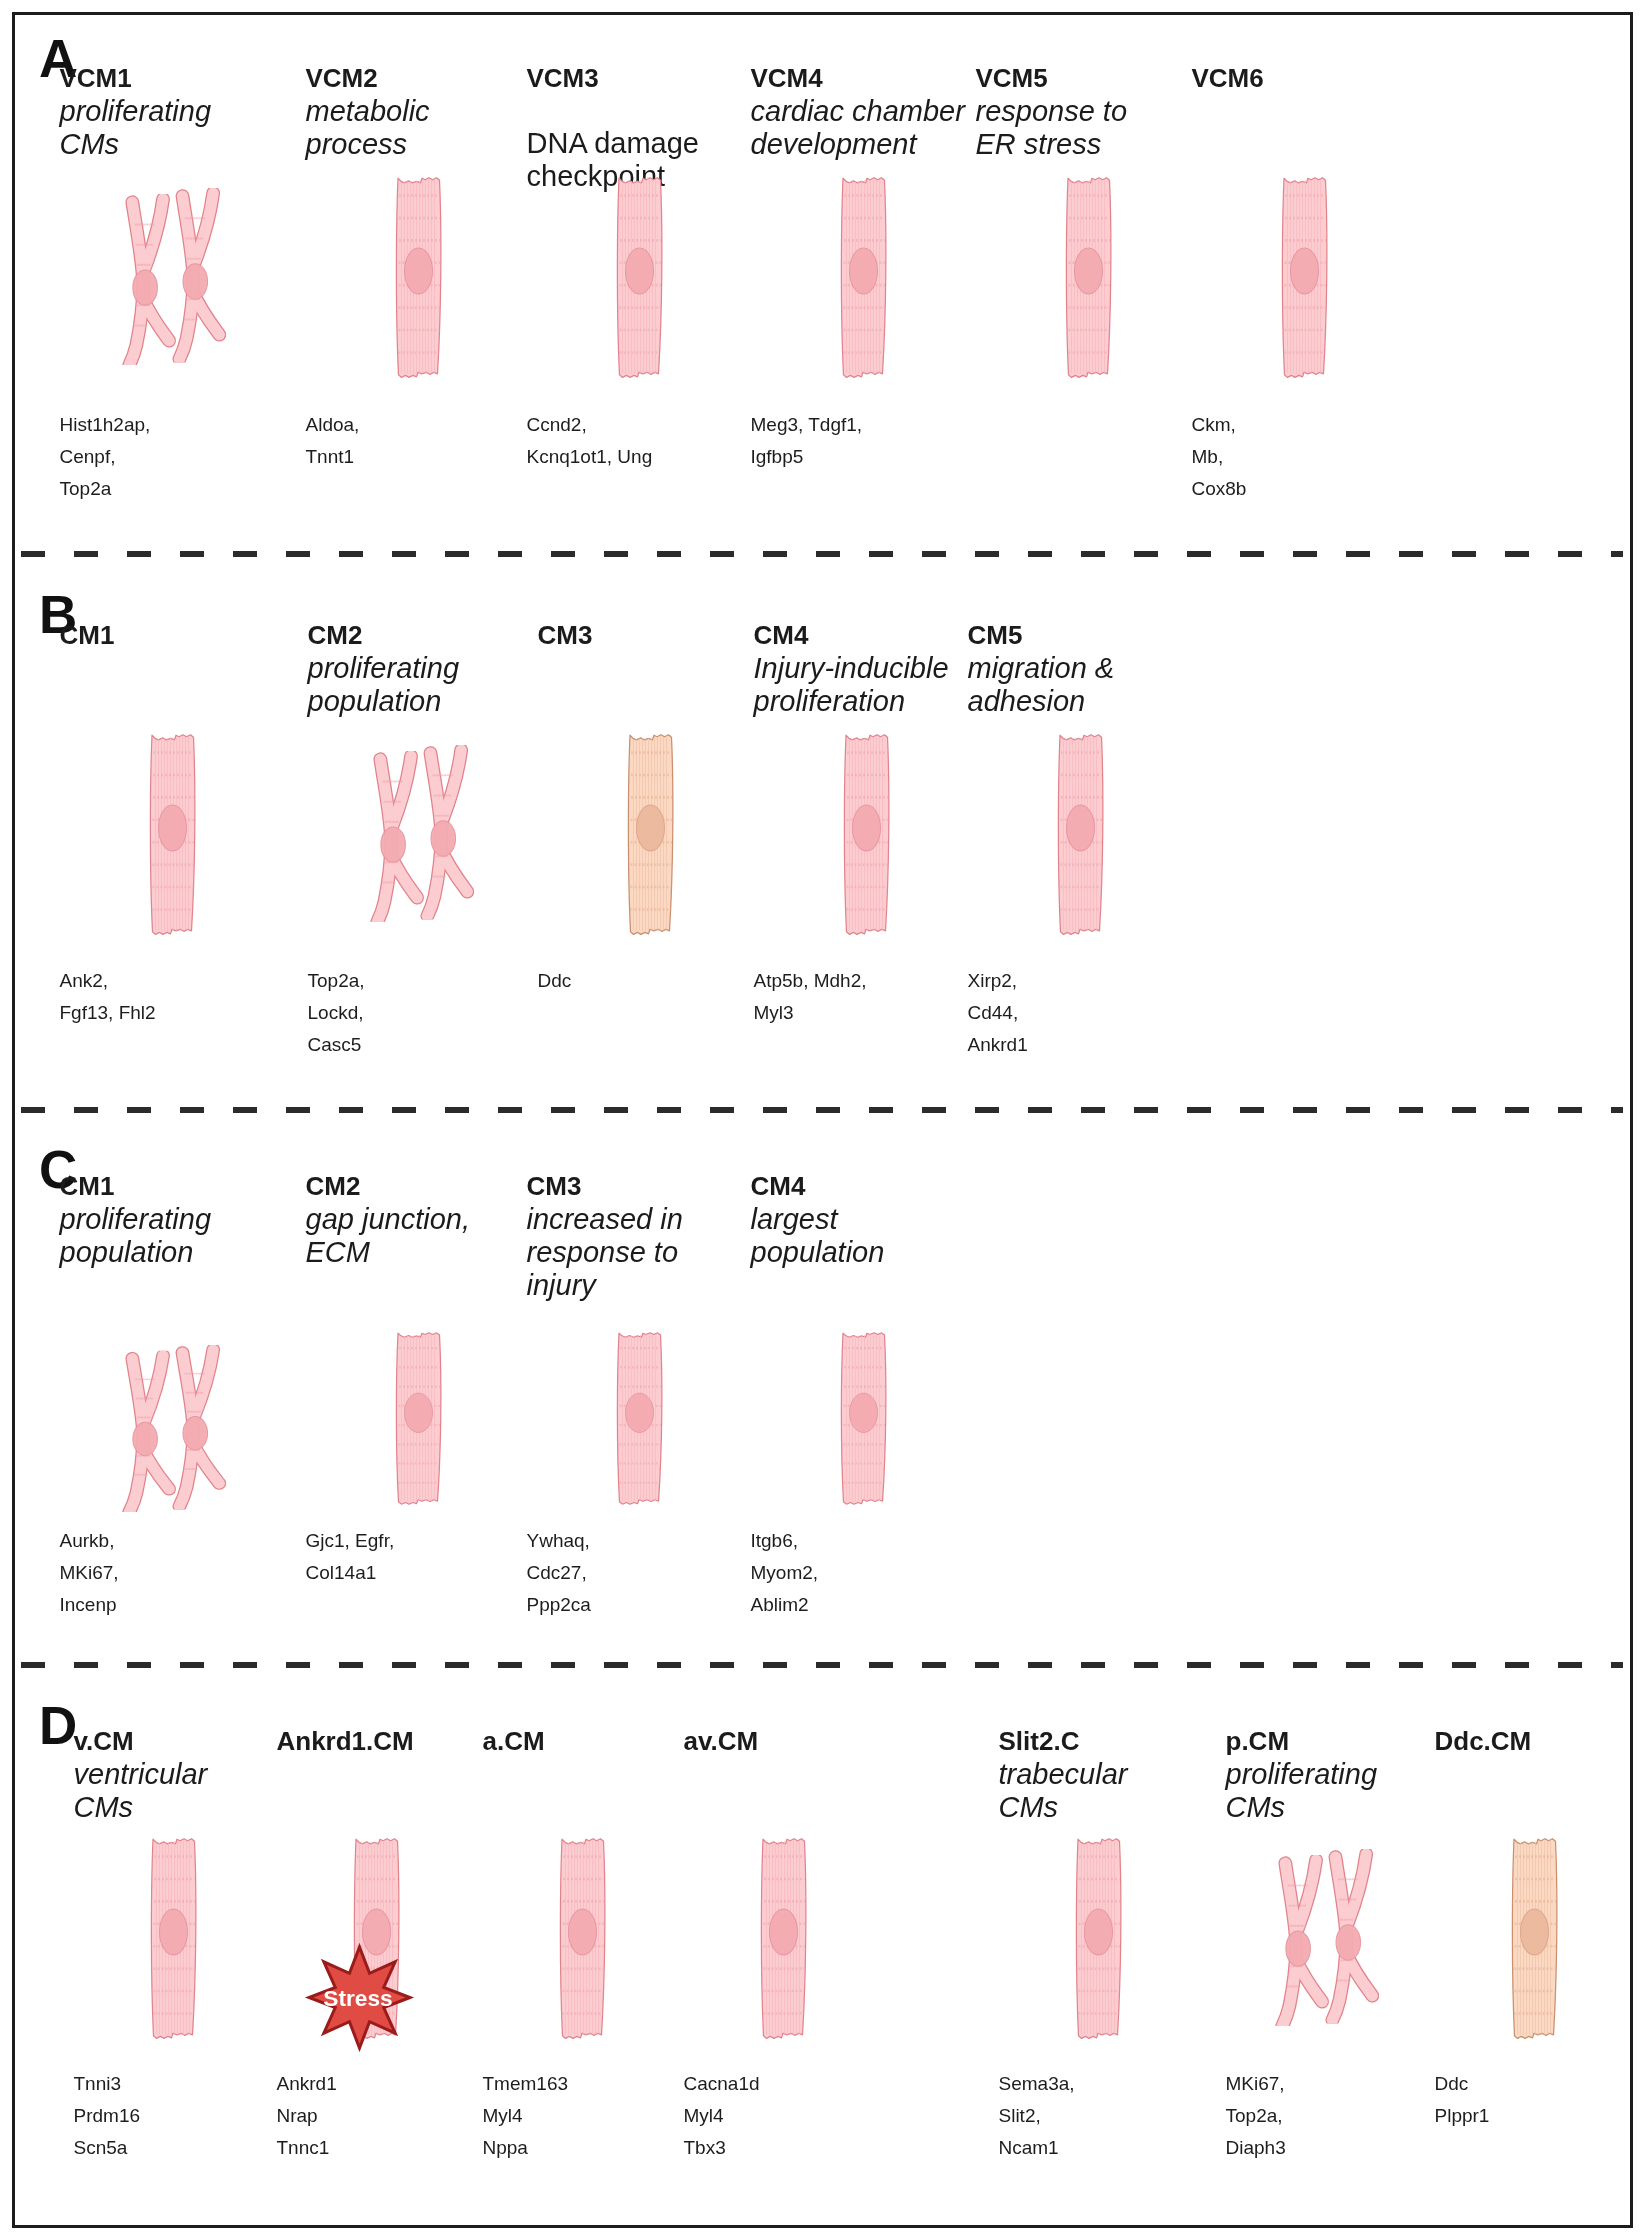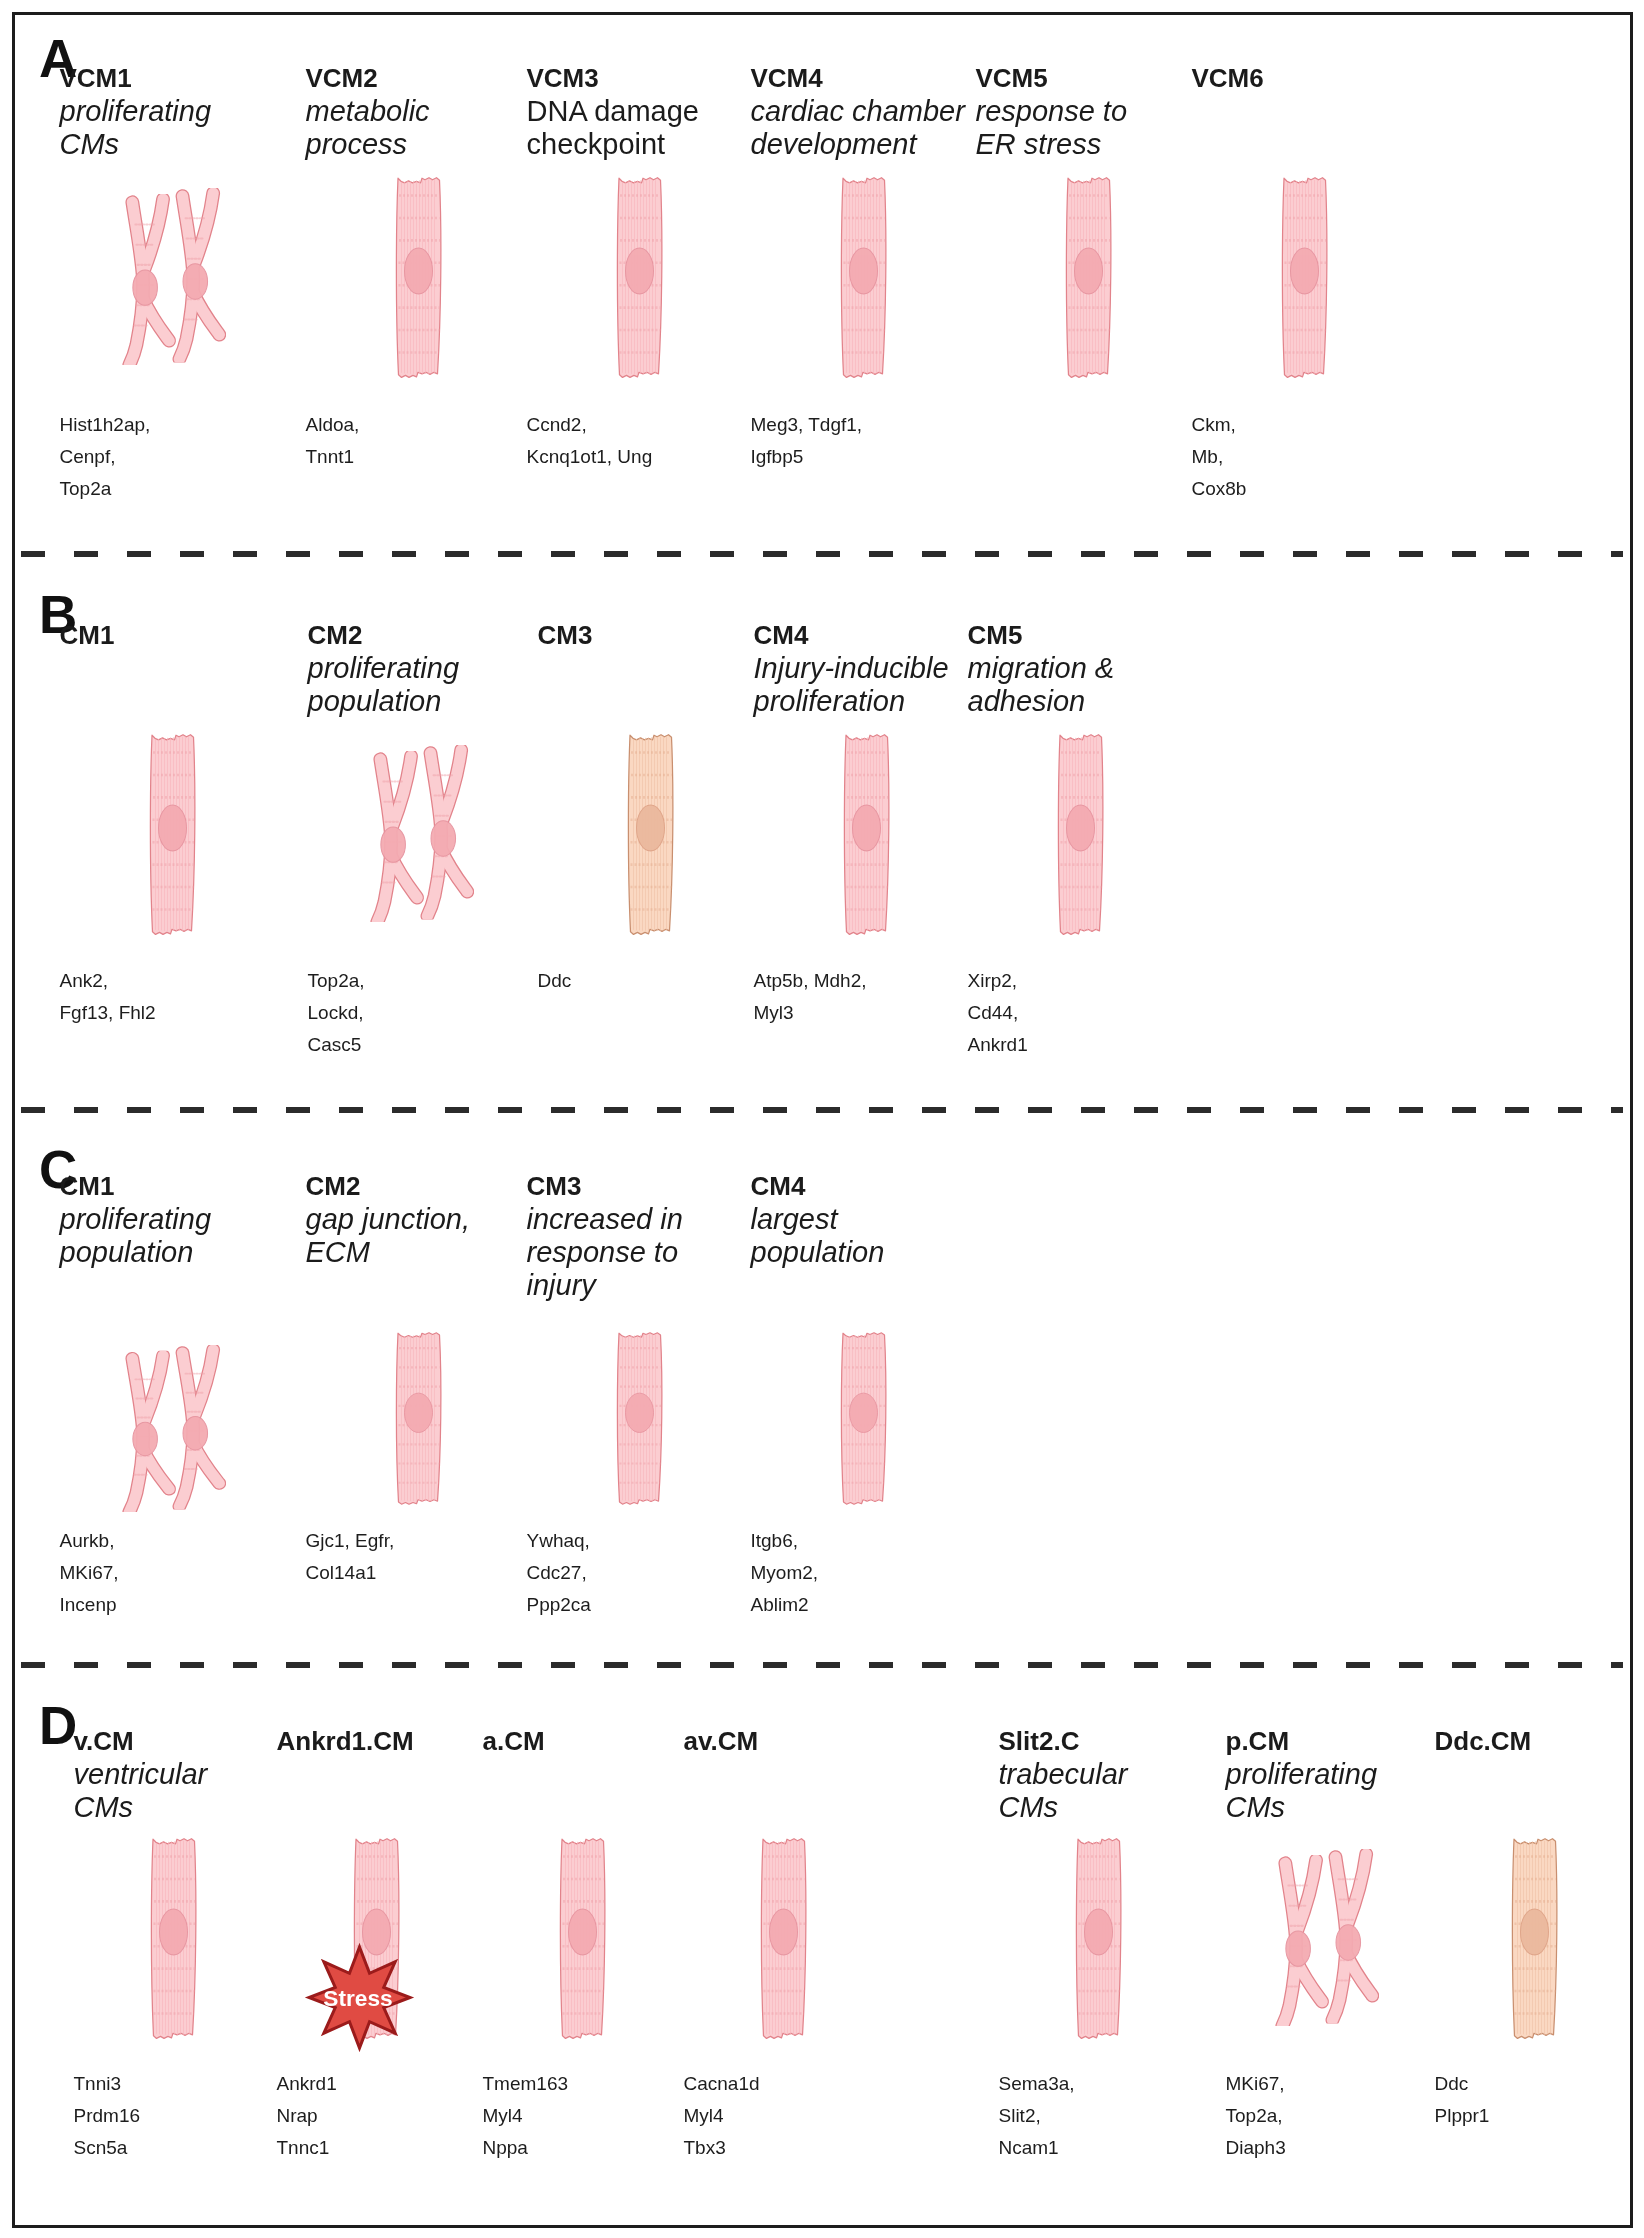--- a/index.html
+++ b/index.html
@@ -8,21 +8,21 @@
   .frame{position:absolute;left:11.5px;top:11.5px;right:11.5px;bottom:11.5px;
          border:3.7px solid #1c1c1c;pointer-events:none;}
   .sep{position:absolute;left:21px;width:1602px;height:5.7px;
        background:repeating-linear-gradient(90deg,#2b2b2b 0 24px,transparent 24px 53px);}
   .panel{position:absolute;left:11.5px;width:1621px;}
   .panel-letter{position:absolute;left:39px;font-weight:bold;font-size:53px;line-height:53px;color:#111;}
   .col{position:absolute;text-align:left;}
   .head{position:absolute;left:0;right:0;}
   .title{font-size:26px;line-height:33px;font-weight:bold;white-space:pre-line;}
   .subtitle{font-size:29px;line-height:33px;font-style:italic;white-space:pre-line;}
-  .subtitle.roman{font-style:normal;}
+  .subtitle.roman{font-style:normal;margin-top:32px;}
   .cellwrap{position:absolute;left:50%;transform:translateX(-50%);}
   .cellwrap.branch{margin-top:23.5px;}
   .genes{position:absolute;left:0;right:0;font-size:19px;line-height:32px;white-space:pre-line;color:#1d1d1d;}
   .pA .head{top:50px}  .pA .cellwrap{top:152px} .pA .genes{top:397px}
   .pB .head{top:62px} .pB .cellwrap{top:164px} .pB .genes{top:408px}
   .pC .head{top:58px} .pC .cellwrap{top:209px} .pC .genes{top:413px}
   .pD .head{top:57px} .pD .cellwrap{top:157px} .pD .genes{top:400px}
   .pink  {--cell-fill:#FBCDD1;--cell-stroke:#E2838B;--stria:#F7B6BC;--band:#EFA1A9;--nuc:#F4ABB2;--nuc-stroke:#E795A0;}
   .orange{--cell-fill:#FAD8C2;--cell-stroke:#C98F6F;--stria:#EFC2A8;--band:#E5AE8F;--nuc:#EBB99E;--nuc-stroke:#DFA488;}
   .stress-star{position:absolute;left:302px;top:1942px;width:115px;height:111px;}

